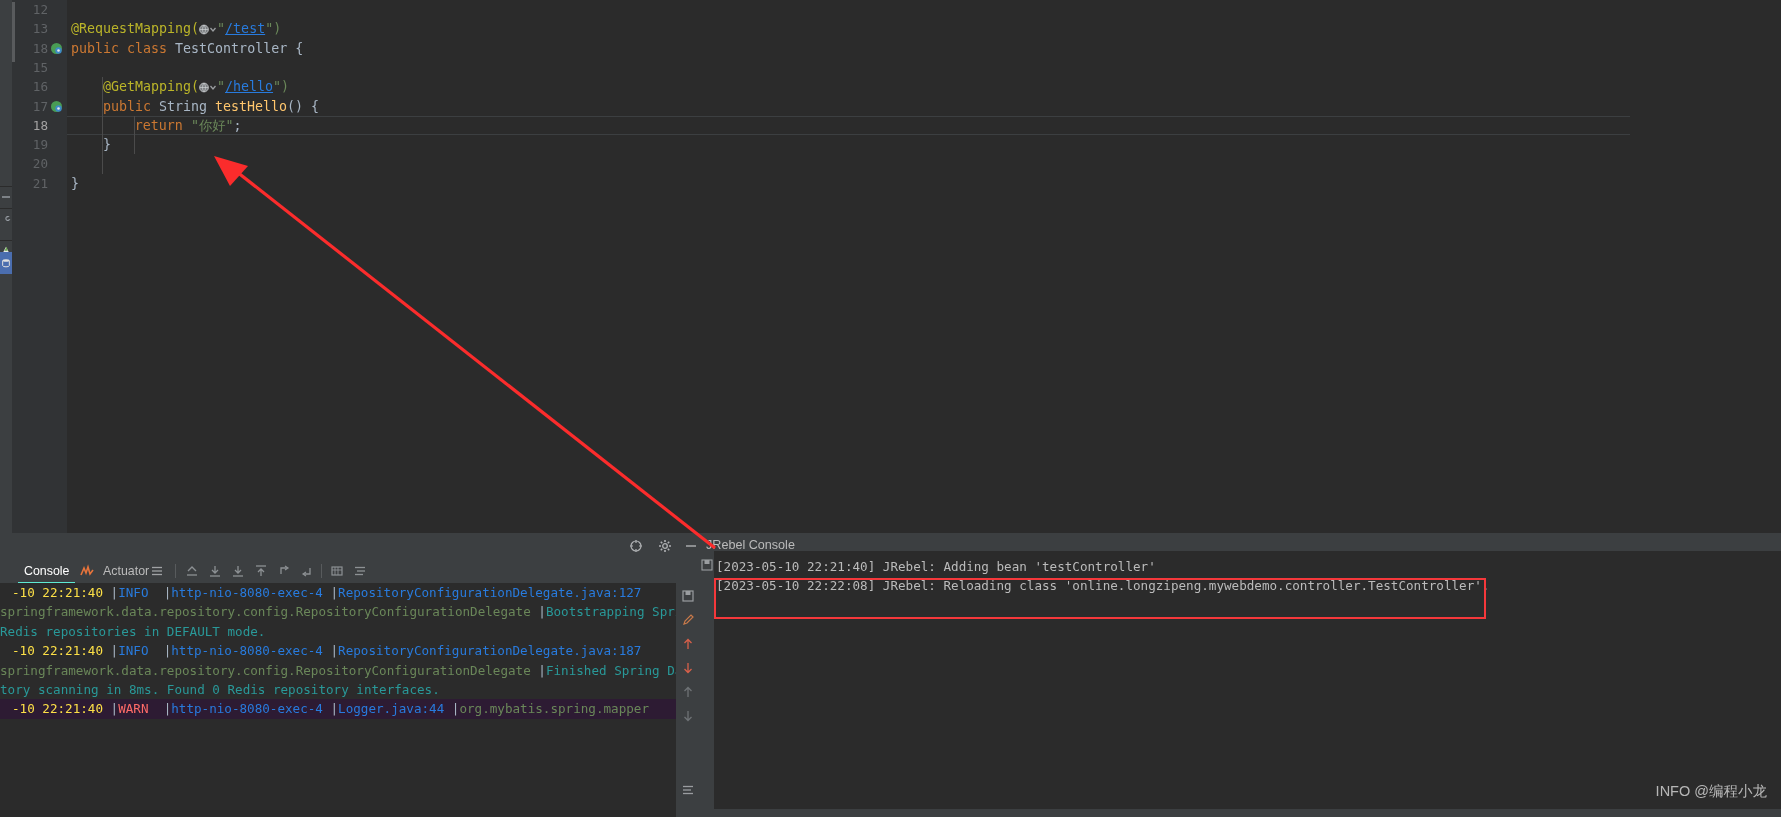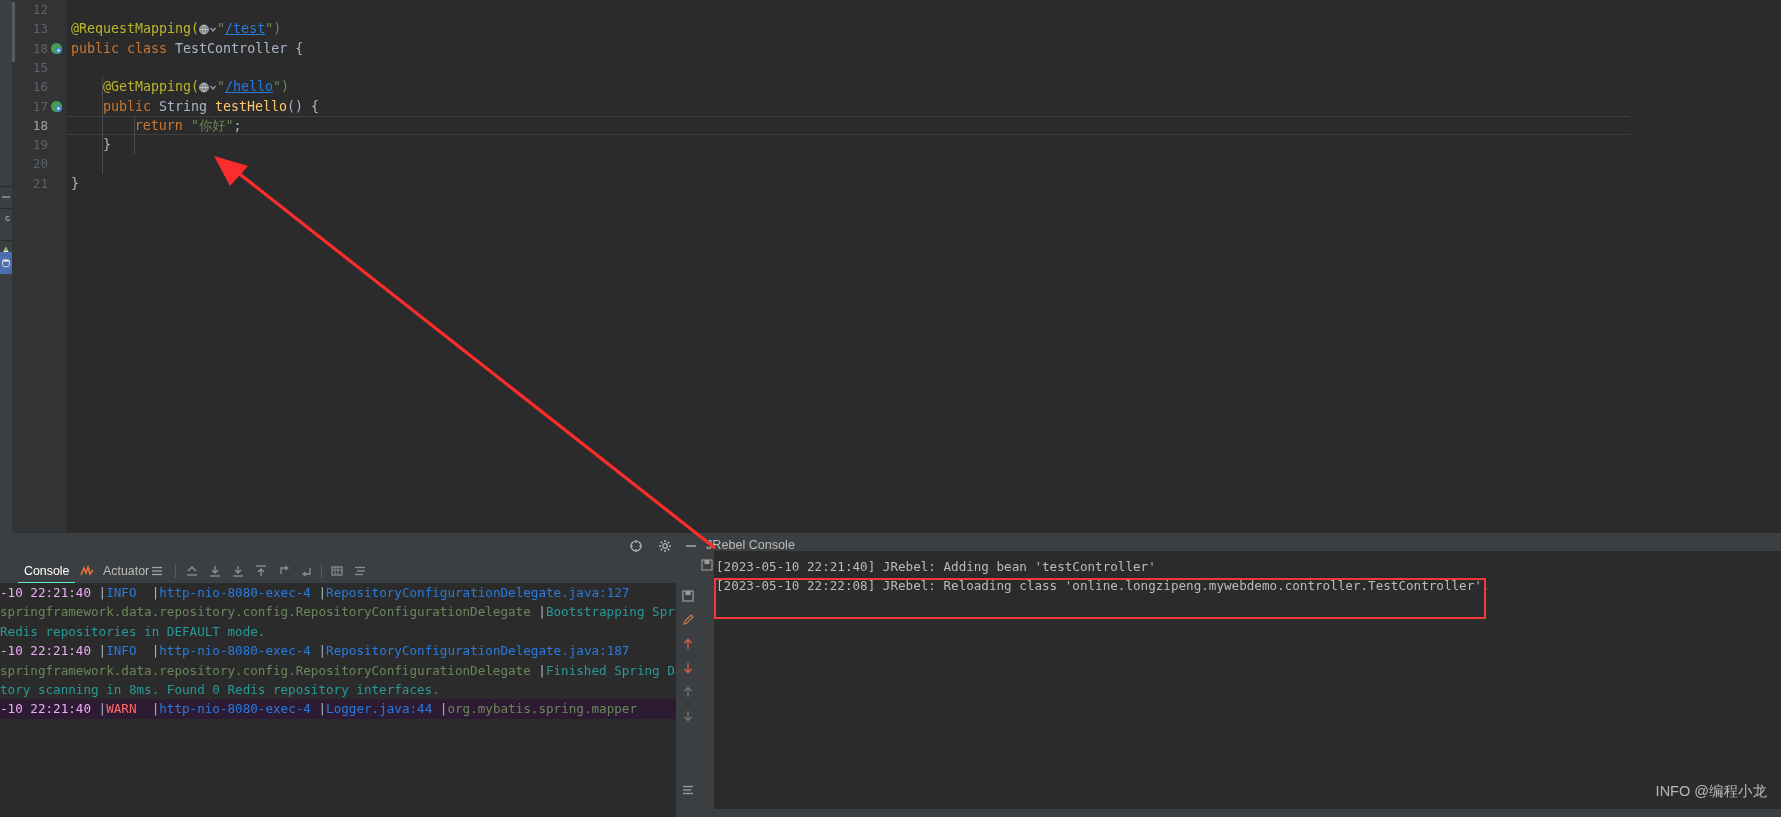--- a/index.html
+++ b/index.html
@@ -101,21 +101,21 @@
   .tb-div { position:absolute; top:5px; width:1px; height:14px; background:#585b5d; }
 
   .console-out {
     position:absolute; left:0; top:24px; width:676px; height:234px;
     background:#2b2b2b; overflow:hidden;
   }
   .cline {
     position:absolute; left:0; height:19.4px; line-height:19.4px; white-space:pre;
     font-family:"DejaVu Sans Mono","Liberation Mono",monospace; font-size:12.6px;
   }
-  .c-time { color:#f0abfc; }
+  .c-time { color:#fde047;padding-left:12px; }
   .c-pipe { color:#a9b7c6; }
   .c-info { color:#287bde; }
   .c-warn { color:#ff6b68; }
   .c-thread { color:#287bde; }
   .c-src { color:#287bde; }
   .c-logger { color:#6a8759; }
   .c-msg { color:#299999; }
   .warn-row { position:absolute; left:0; width:676px; height:19.4px; background:#2d1b33; }
 
   .run-vtoolbar {

